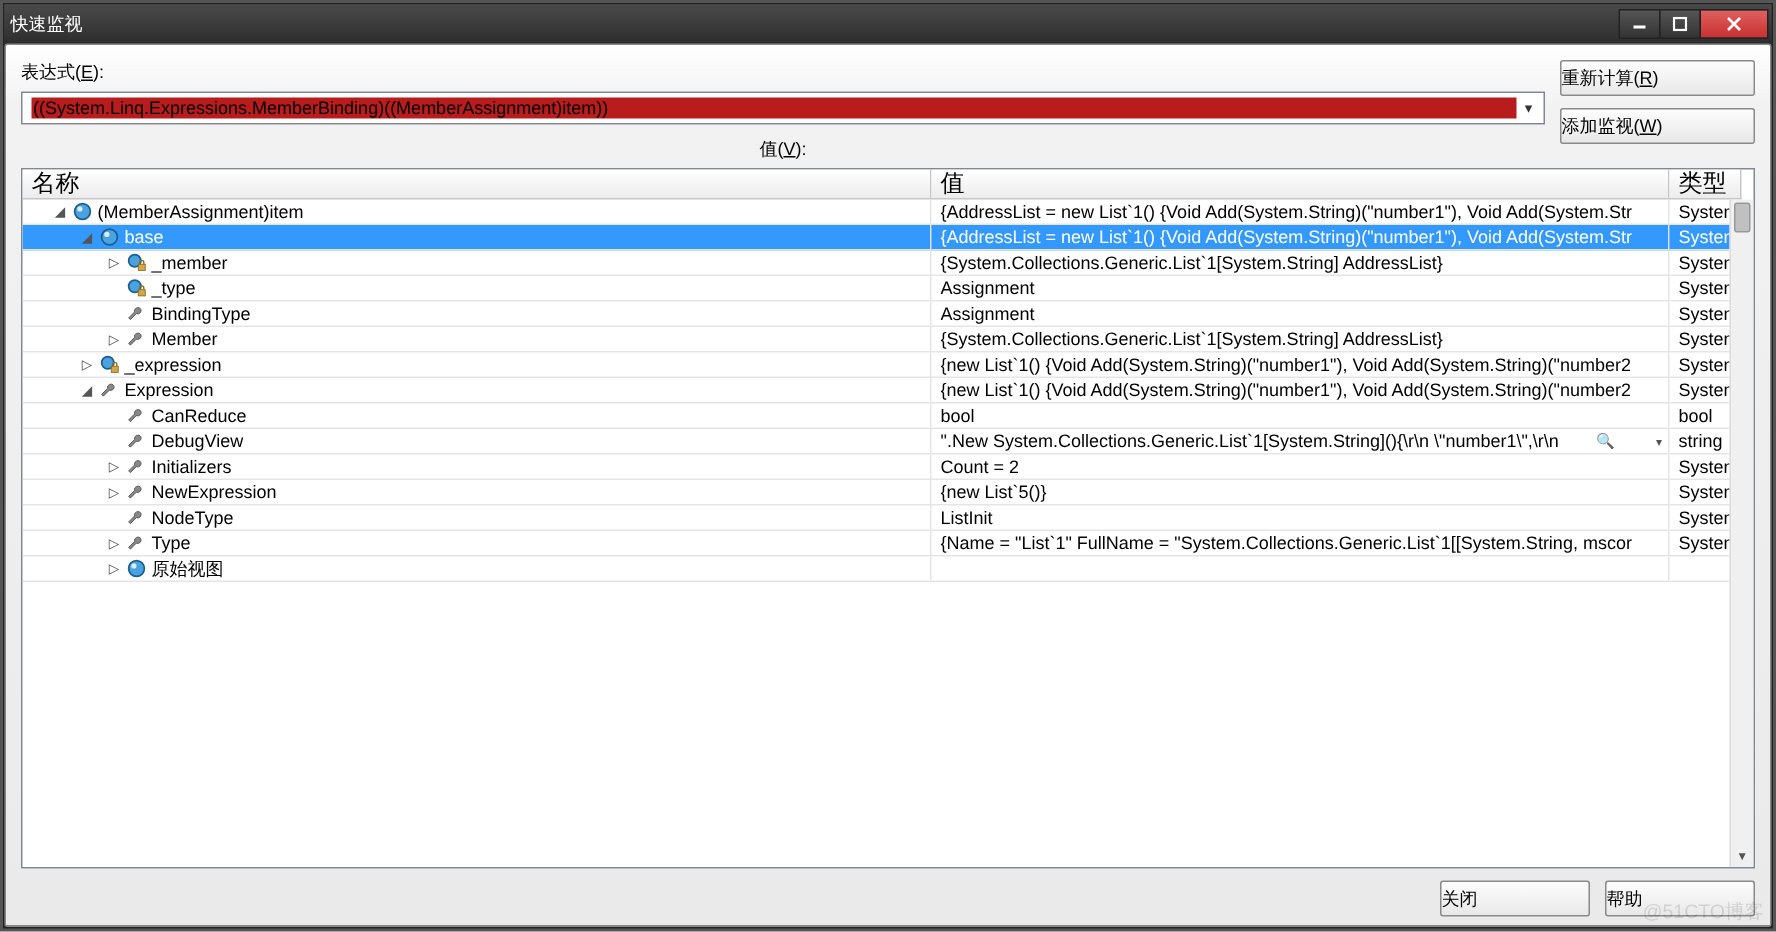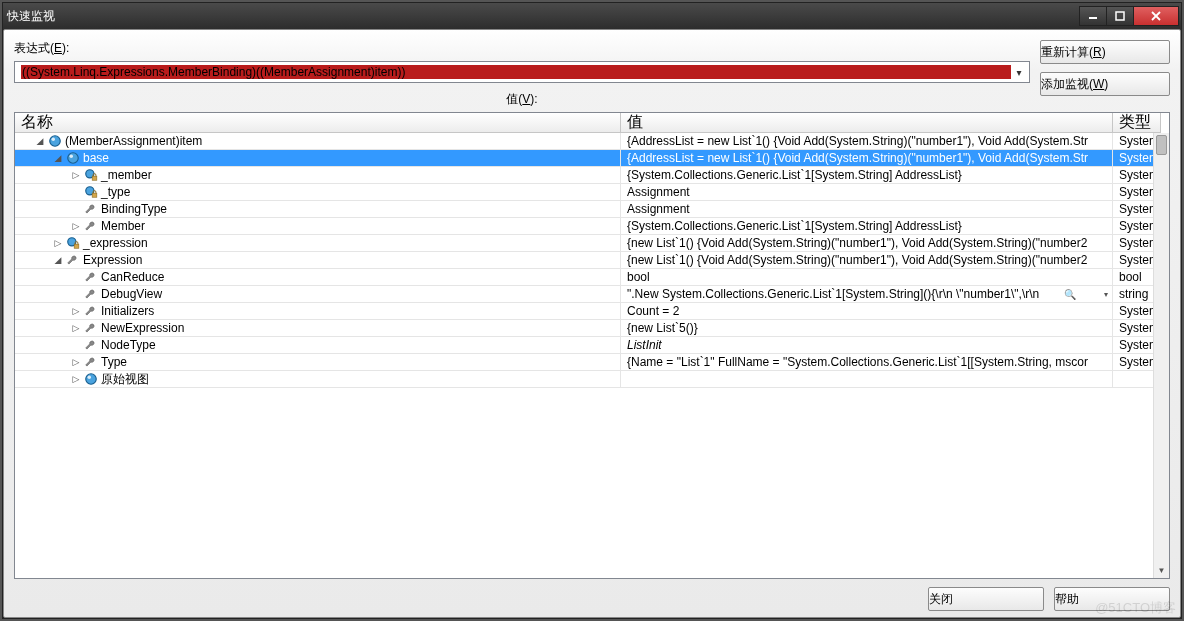--- a/index.html
+++ b/index.html
@@ -28,21 +28,21 @@
   .row.selected .row-cell { background: #3399ff; color: #fff; }
   .indent { display: inline-block; width: 18px; height: 100%; flex-shrink: 0; }
   .expander { width: 14px; height: 14px; display: inline-flex; align-items: center; justify-content: center; font-size: 9px; color: #555; cursor: pointer; flex-shrink: 0; margin-right: 1px; }
   .icon { width: 14px; height: 14px; display: inline-flex; align-items: center; justify-content: center; flex-shrink: 0; margin-right: 3px; }
   .row { display: contents; }
   .scroll-v { position: absolute; right: 0; top: 20px; bottom: 0; width: 16px; background: #f0f0f0; border-left: 1px solid #ddd; }
   .scroll-v .thumb { position:absolute; left:2px; right:2px; top:2px; height:20px; background:#c0c0c0; border:1px solid #999; border-radius:2px;}
   .scroll-v .arrow { position:absolute; left:0; right:0; height:16px; display:flex; align-items:center; justify-content:center; font-size:8px; color:#555; cursor:pointer;}
   .scroll-v .arrow.up{top:0;} .scroll-v .arrow.down{bottom:0;}
   .footer { display: flex; justify-content: flex-end; gap: 10px; padding-top: 8px; }
-  .footer .btn { width: 116px; }
+  .footer .btn { width: 100px; }
   .mag { width:12px; display:inline-flex; justify-content:center; font-size:10px; color:#555; margin-left:auto; margin-right:2px;}
   .watermark { position: fixed; right: 8px; bottom: 4px; color: rgba(0,0,0,0.12); font-size: 13px; pointer-events: none; }
   .lbl u { text-decoration: underline; }
   .btn u { text-decoration: underline; }
   .dd-small { font-size:8px; color:#555; margin-left:auto; margin-right:4px;}
 </style>
 </head>
 <body>
 
 <div class="window">
@@ -295,21 +295,21 @@
               <span class="indent"></span>
               <span class="indent"></span>
               <span class="expander"></span>
               <span class="icon">
                 <svg viewBox="0 0 12 12">
                   <path d="M8.5 3.5a2 2 0 0 1-2.6 2.6L2.5 9.5l-1-1 3.4-3.4A2 2 0 0 1 8.5 3.5z" fill="#888" stroke="#555" stroke-width="0.5"></path>
                 </svg>
               </span>
               <span>NodeType</span>
             </div><div class="row-cell val">
-              <span style="overflow:hidden;text-overflow:clip;font-style:italic;">ListInit</span>
+              <span style="overflow:hidden;text-overflow:clip;">ListInit</span>
             </div><div class="row-cell type">
               <span>System.L</span>
             </div></div>
           <div class="row"><div class="row-cell name">
               <span class="indent"></span>
               <span class="indent"></span>
               <span class="indent"></span>
               <span class="expander">▷</span>
               <span class="icon">
                 <svg viewBox="0 0 12 12">

